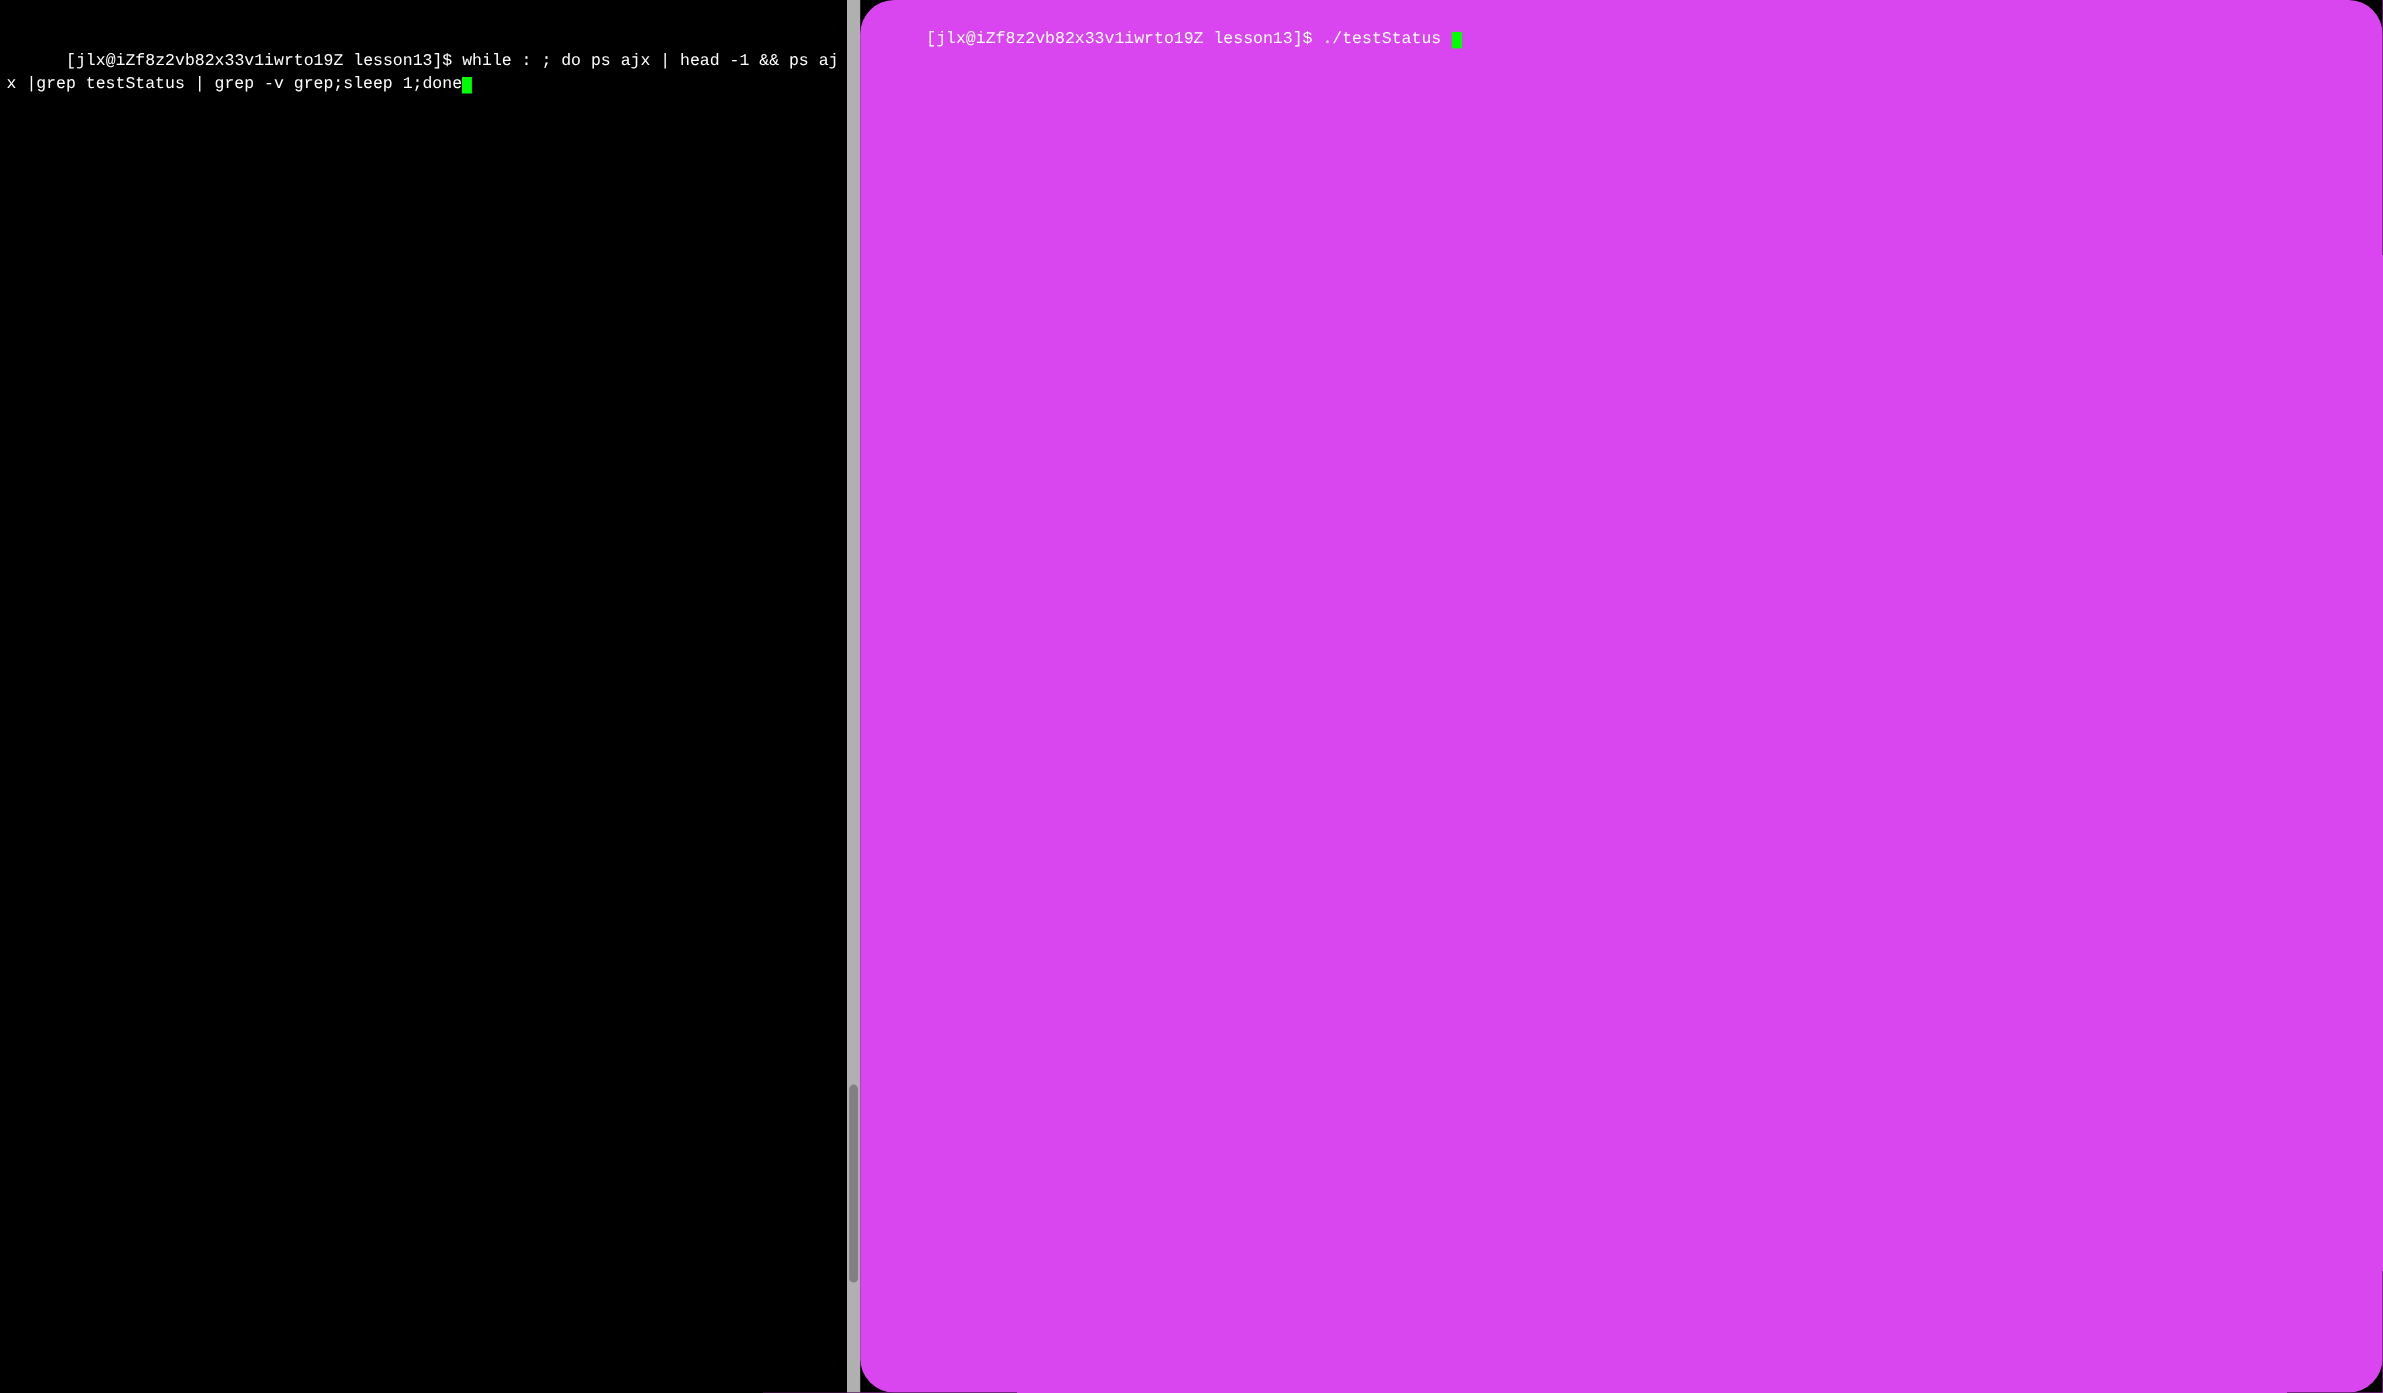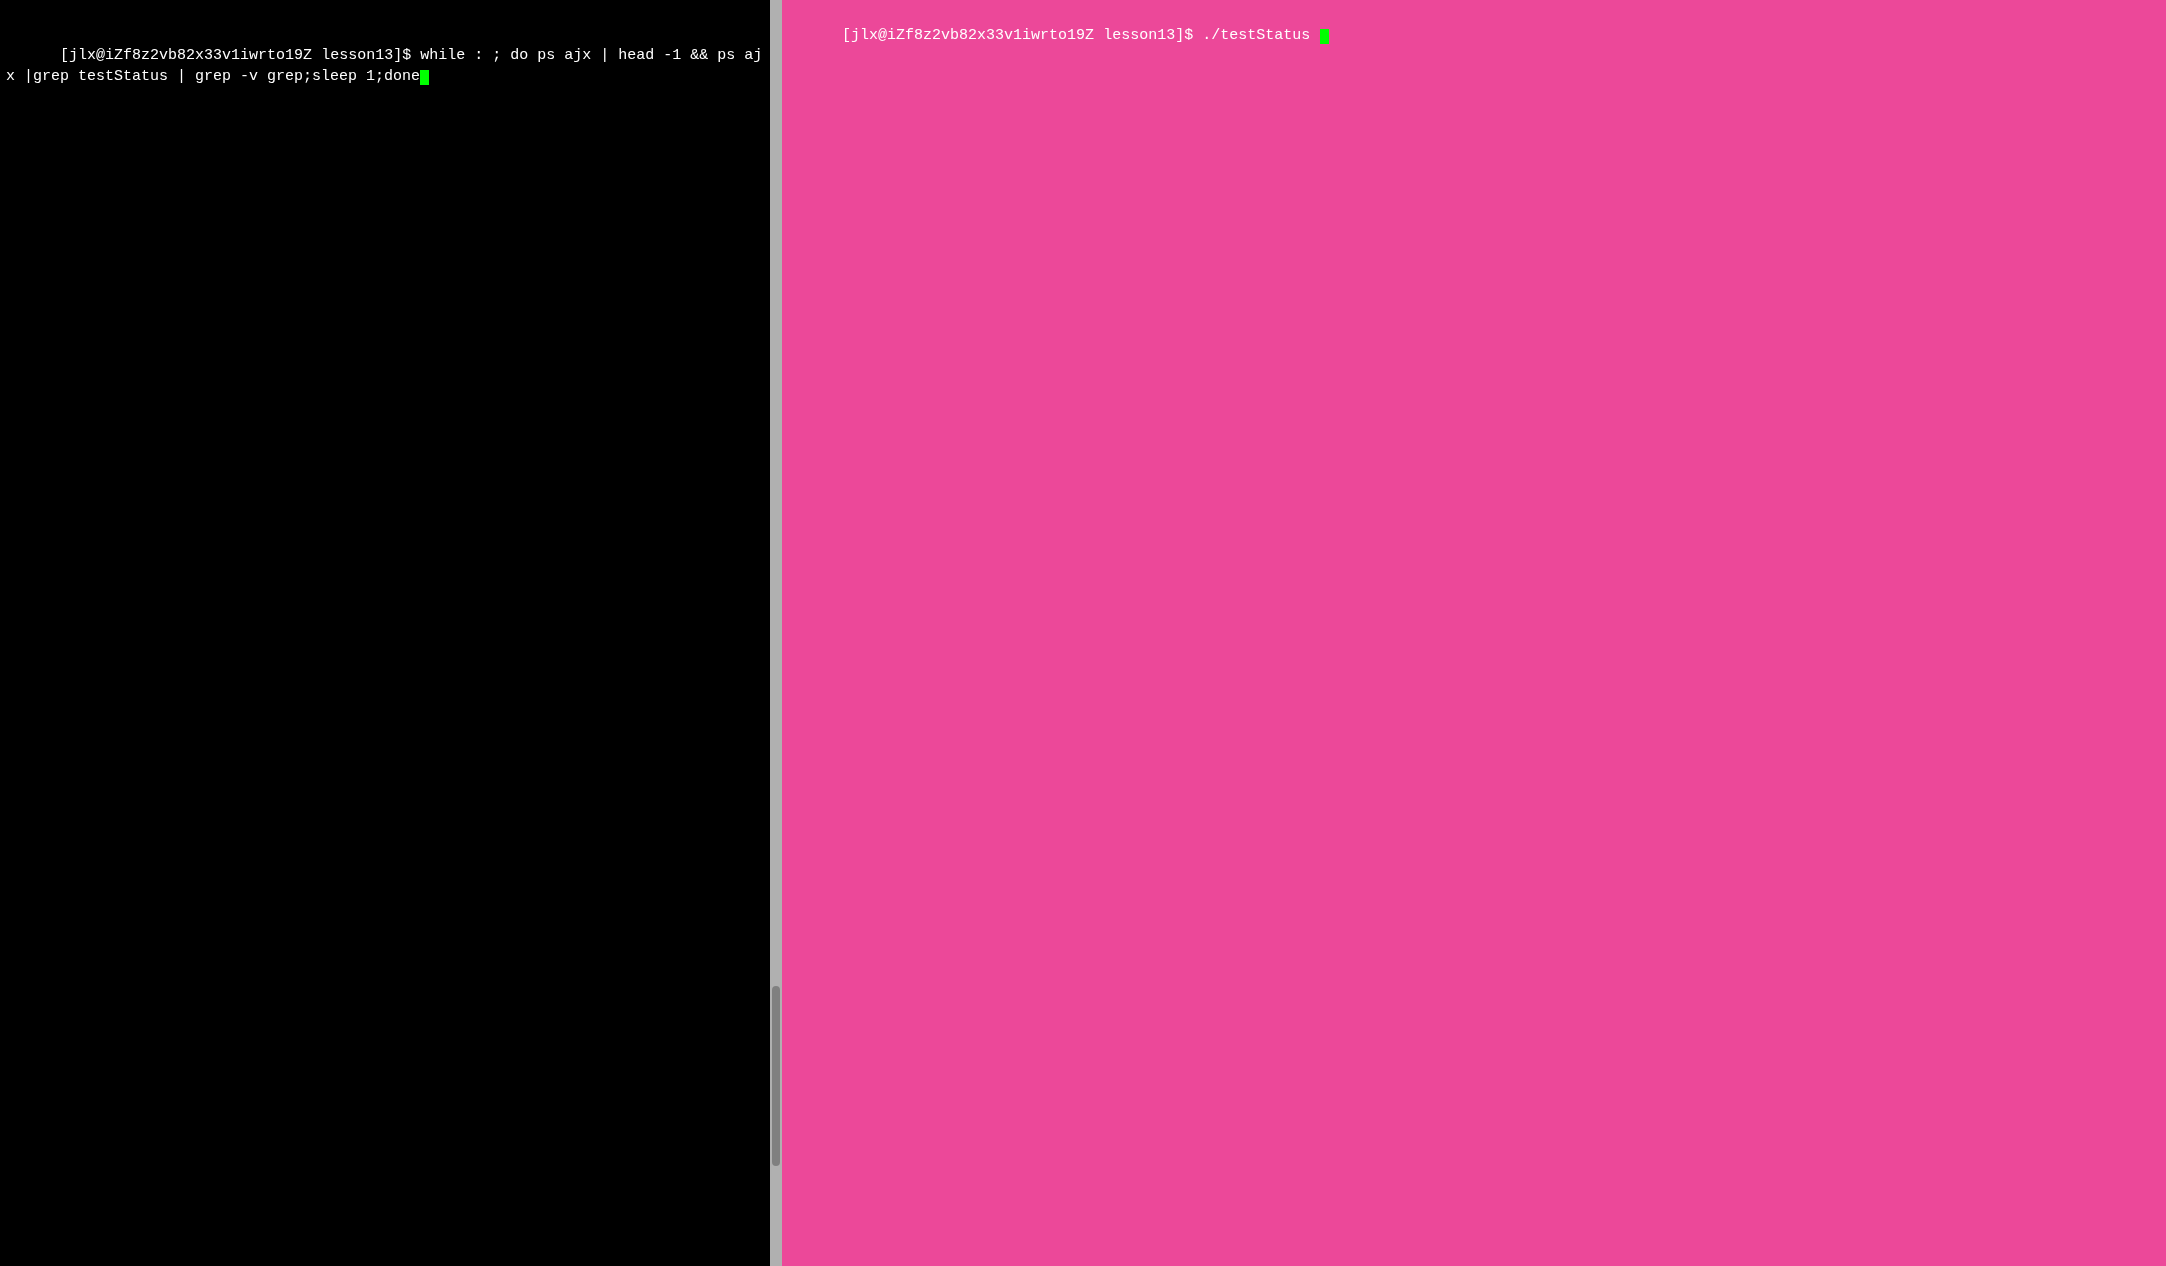--- a/index.html
+++ b/index.html
@@ -50,21 +50,22 @@
       bottom: 100px;
       left: 2px;
       width: 8px;
       height: 180px;
       background-color: #808080;
       border-radius: 4px;
     }
 
     .terminal-pane-right {
       flex: 1;
-      background-color: #ec4899;
+      background-color: #d946ef;
+      border-radius: 31px;
     }
 
     .terminal-content {
       padding: 4px 6px;
       font-family: 'Courier New', Courier, monospace;
       font-size: 15px;
       line-height: 1.4;
       color: #ffffff;
       white-space: pre-wrap;
       word-break: break-all;

